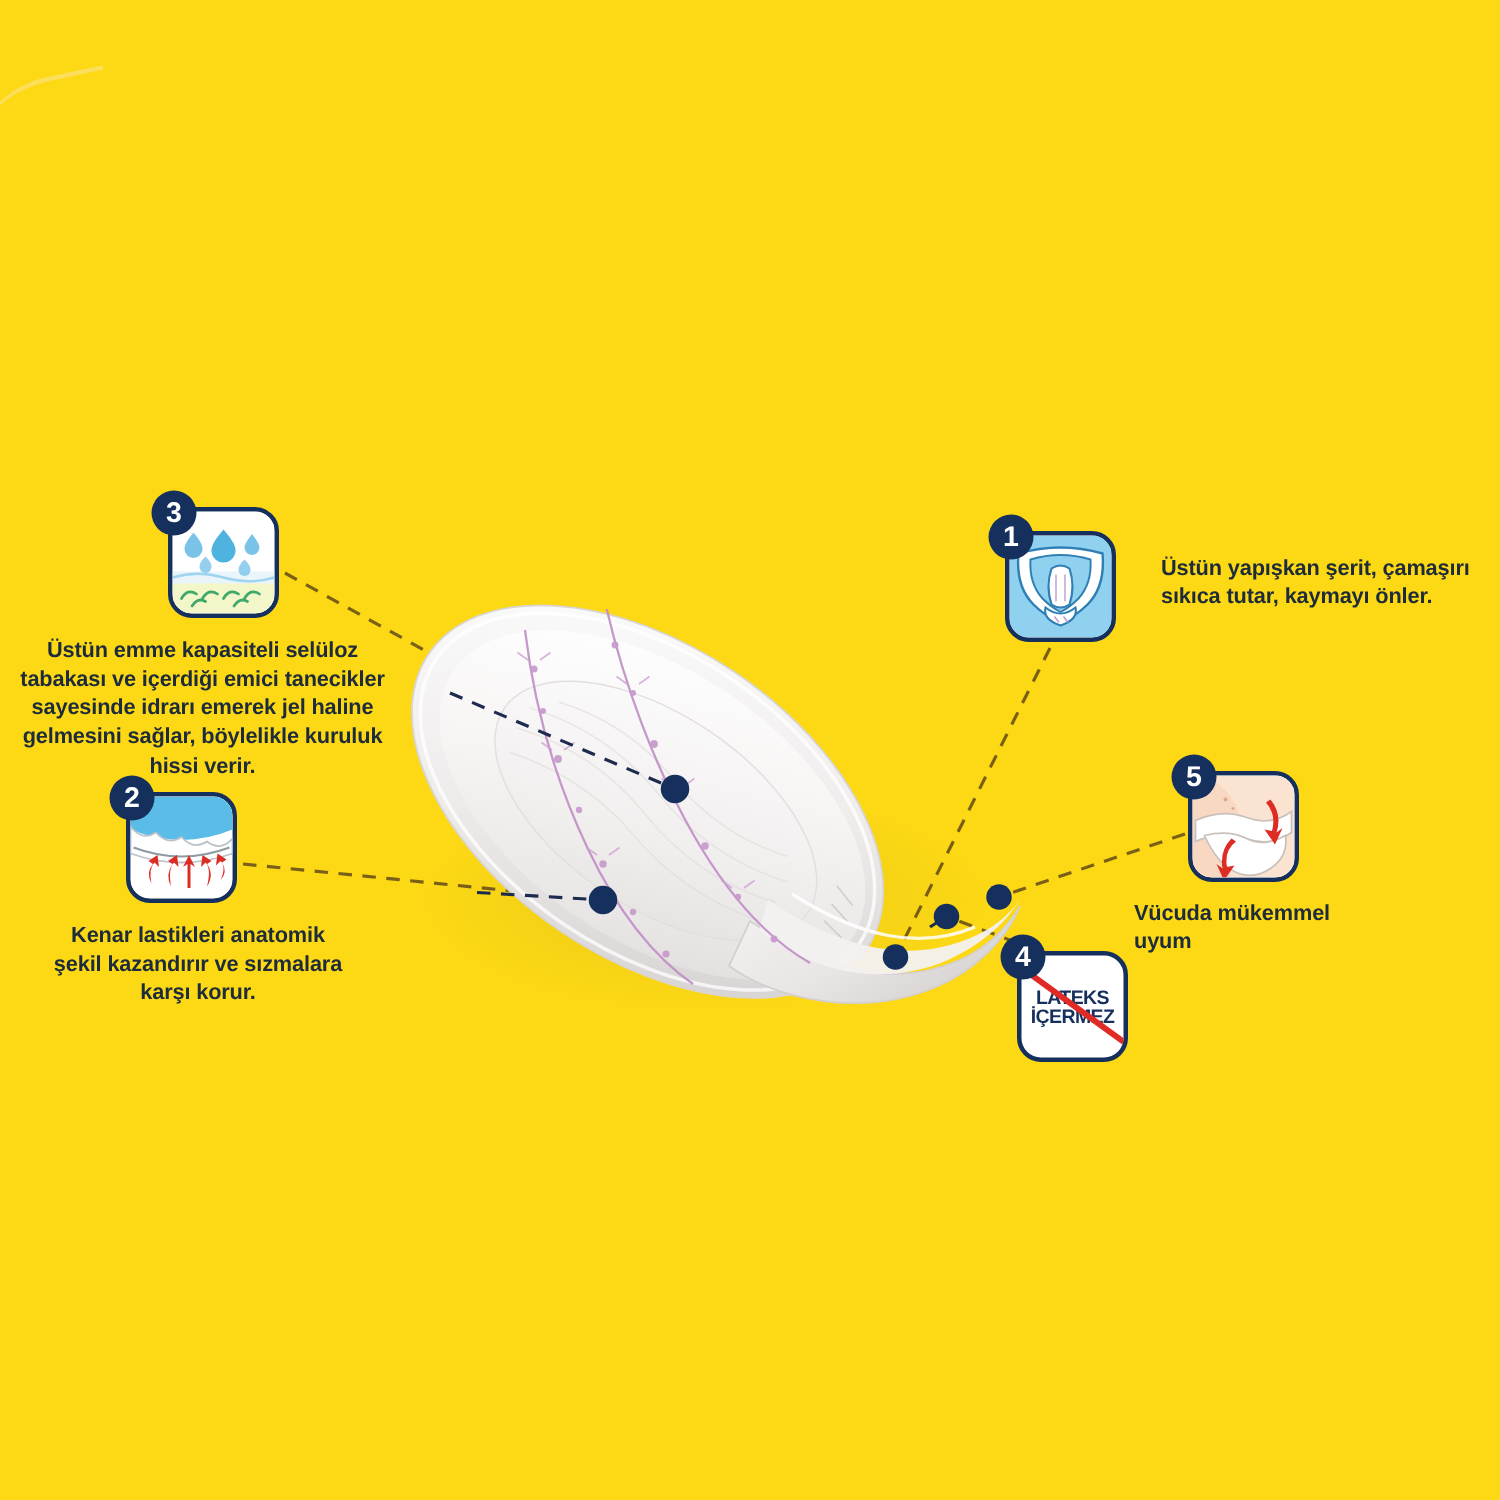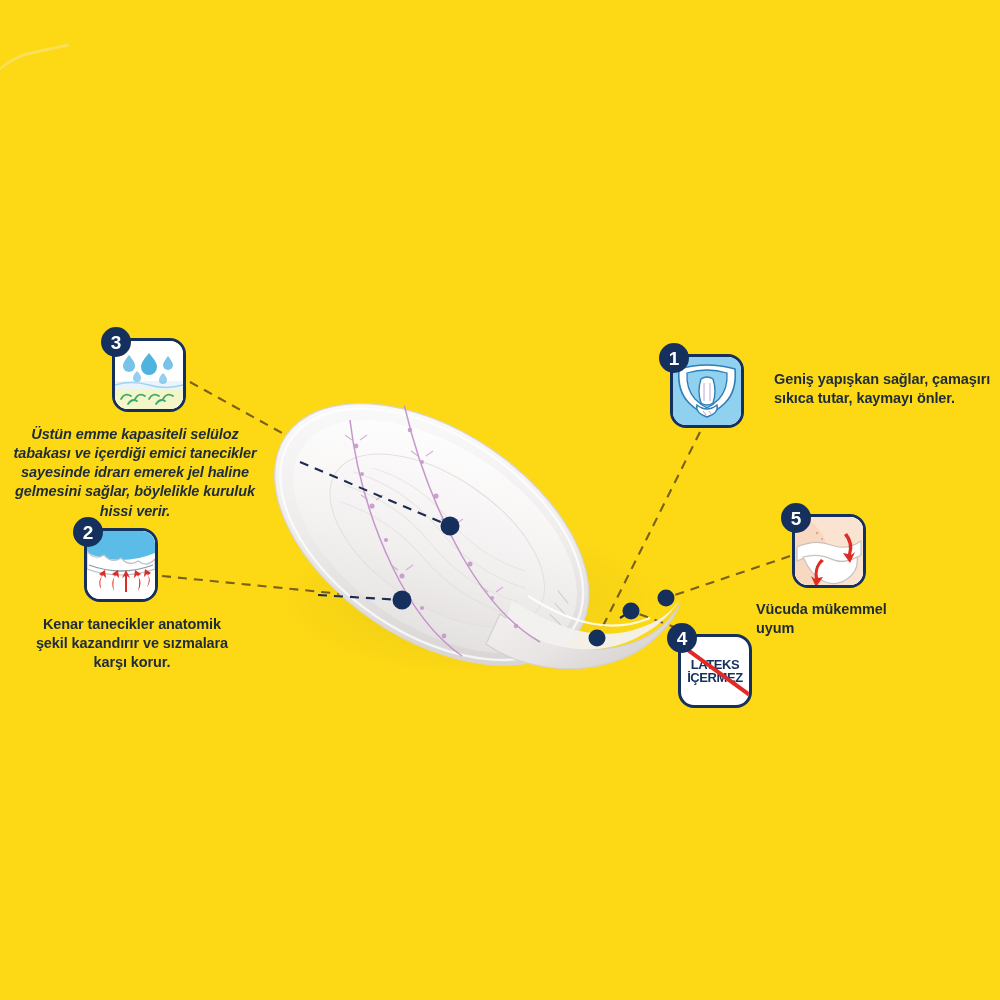--- a/index.html
+++ b/index.html
@@ -42,21 +42,21 @@
   .cap{
     color:#1d2b3a;
     font-size:14.5px;
     font-weight:bold;
     line-height:1.32;
     letter-spacing:-0.1px;
   }
 
   
   #f3{left:112px;top:338px;}
-  #f3 .cap{position:absolute;left:-102px;top:87px;width:250px;text-align:center;font-style:italic;}
+  #f3 .cap{position:absolute;left:-102px;top:87px;width:250px;text-align:center;}
 
   #f2{left:84px;top:528px;}
   #f2 .cap{position:absolute;left:-52px;top:87px;width:200px;text-align:center;}
 
   #f1{left:670px;top:354px;}
   #f1 .cap{position:absolute;left:104px;top:16px;width:224px;text-align:left;}
 
   #f5{left:792px;top:514px;}
   #f5 .cap{position:absolute;left:-36px;top:86px;width:148px;}
 
@@ -276,42 +276,42 @@
         <g fill="#dd2c24">
           <path d="M14 58 q -2 -10 2 -14 l 3 3 l -1 -8 l -6 4 l 3 2 q -5 6 -1 13z"></path>
           <path d="M27 60 q -2 -12 2 -16 l 3 3 l -1 -8 l -6 4 l 3 2 q -5 7 -1 15z"></path>
           <path d="M40 61 l 0 -16 l 3 2 l -4 -8 l -4 8 l 3 -2 l 0 16z"></path>
           <path d="M51 60 q 3 -12 -1 -16 l -3 3 l 1 -8 l 6 4 l -3 2 q 5 7 0 15z"></path>
           <path d="M60 56 q 4 -9 0 -13 l -3 3 l 1 -8 l 6 4 l -3 2 q 4 6 -1 12z"></path>
         </g>
       </svg>
     </div>
     <div class="badge">2</div>
-    <div class="cap">Kenar tanecikler anatomik şekil kazandırır ve sızmalara karşı korur.</div>
+    <div class="cap">Kenar lastikleri anatomik şekil kazandırır ve sızmalara karşı korur.</div>
   </div>
 
   <div class="feature" id="f1">
     <div class="icon-box">
       <svg viewBox="0 0 68 68" width="68" height="68">
         <rect x="0" y="0" width="68" height="68" fill="#8fd1ef"></rect>
         <path d="M6 12 q 28 -8 56 0 q 2 22 -10 34 q -8 8 -18 12 q -10 -4 -18 -12 q -12 -12 -10 -34 z" fill="#ffffff" stroke="#2f7fb5" stroke-width="1.6"></path>
         <path d="M14 16 q 20 -6 40 0 q 1 16 -8 26 q -6 6 -12 9 q -6 -3 -12 -9 q -9 -10 -8 -26 z" fill="#8fd1ef" stroke="#2f7fb5" stroke-width="1.3"></path>
         <path d="M28 22 q 6 -4 12 0 q 4 12 0 24 q -6 4 -12 0 q -4 -12 0 -24 z" fill="#ffffff" stroke="#2f7fb5" stroke-width="1.4"></path>
         <path d="M24 48 q 10 8 20 0 q 2 8 -10 12 q -12 -4 -10 -12 z" fill="#ffffff" stroke="#2f7fb5" stroke-width="1.4"></path>
         <g stroke="#b08fc4" stroke-width="0.9" fill="none" opacity=".9">
           <path d="M31 26 l 0 18"></path>
             <path d="M37 26 l 0 18"></path>
           <path d="M30 54 l 3 4"></path>
             <path d="M36 54 l 3 4"></path>
         </g>
         <path d="M10 14 q 14 -5 28 -3" fill="none" stroke="#ffffff" stroke-width="2" opacity=".8"></path>
       </svg>
     </div>
     <div class="badge">1</div>
-    <div class="cap">Geniş yapışkan sağlar, çamaşırı sıkıca tutar, kaymayı önler.</div>
+    <div class="cap">Üstün yapışkan şerit, çamaşırı sıkıca tutar, kaymayı önler.</div>
   </div>
 
   <div class="feature" id="f5">
     <div class="icon-box">
       <svg viewBox="0 0 68 68" width="68" height="68">
         <rect x="0" y="0" width="68" height="68" fill="#ffffff"></rect>
         <path d="M0 0 H68 V68 H0 Z" fill="#fbe3d2"></path>
         <path d="M10 0 q 20 14 22 30 q 2 20 -8 38 H0 V0 Z" fill="#f8d3bb" opacity=".7"></path>
         <path d="M2 30 q 18 -8 34 -2 q 16 6 30 -4 l 0 14 q -14 10 -30 4 q -16 -6 -34 2 z" fill="#ffffff" stroke="#c9c2bc" stroke-width="1.2"></path>
         <path d="M8 40 q 16 -4 28 2 q 12 6 26 -2 q 2 14 -10 22 q -12 8 -24 2 q -12 -6 -20 -24 z" fill="#ffffff" stroke="#c9c2bc" stroke-width="1.2"></path>

